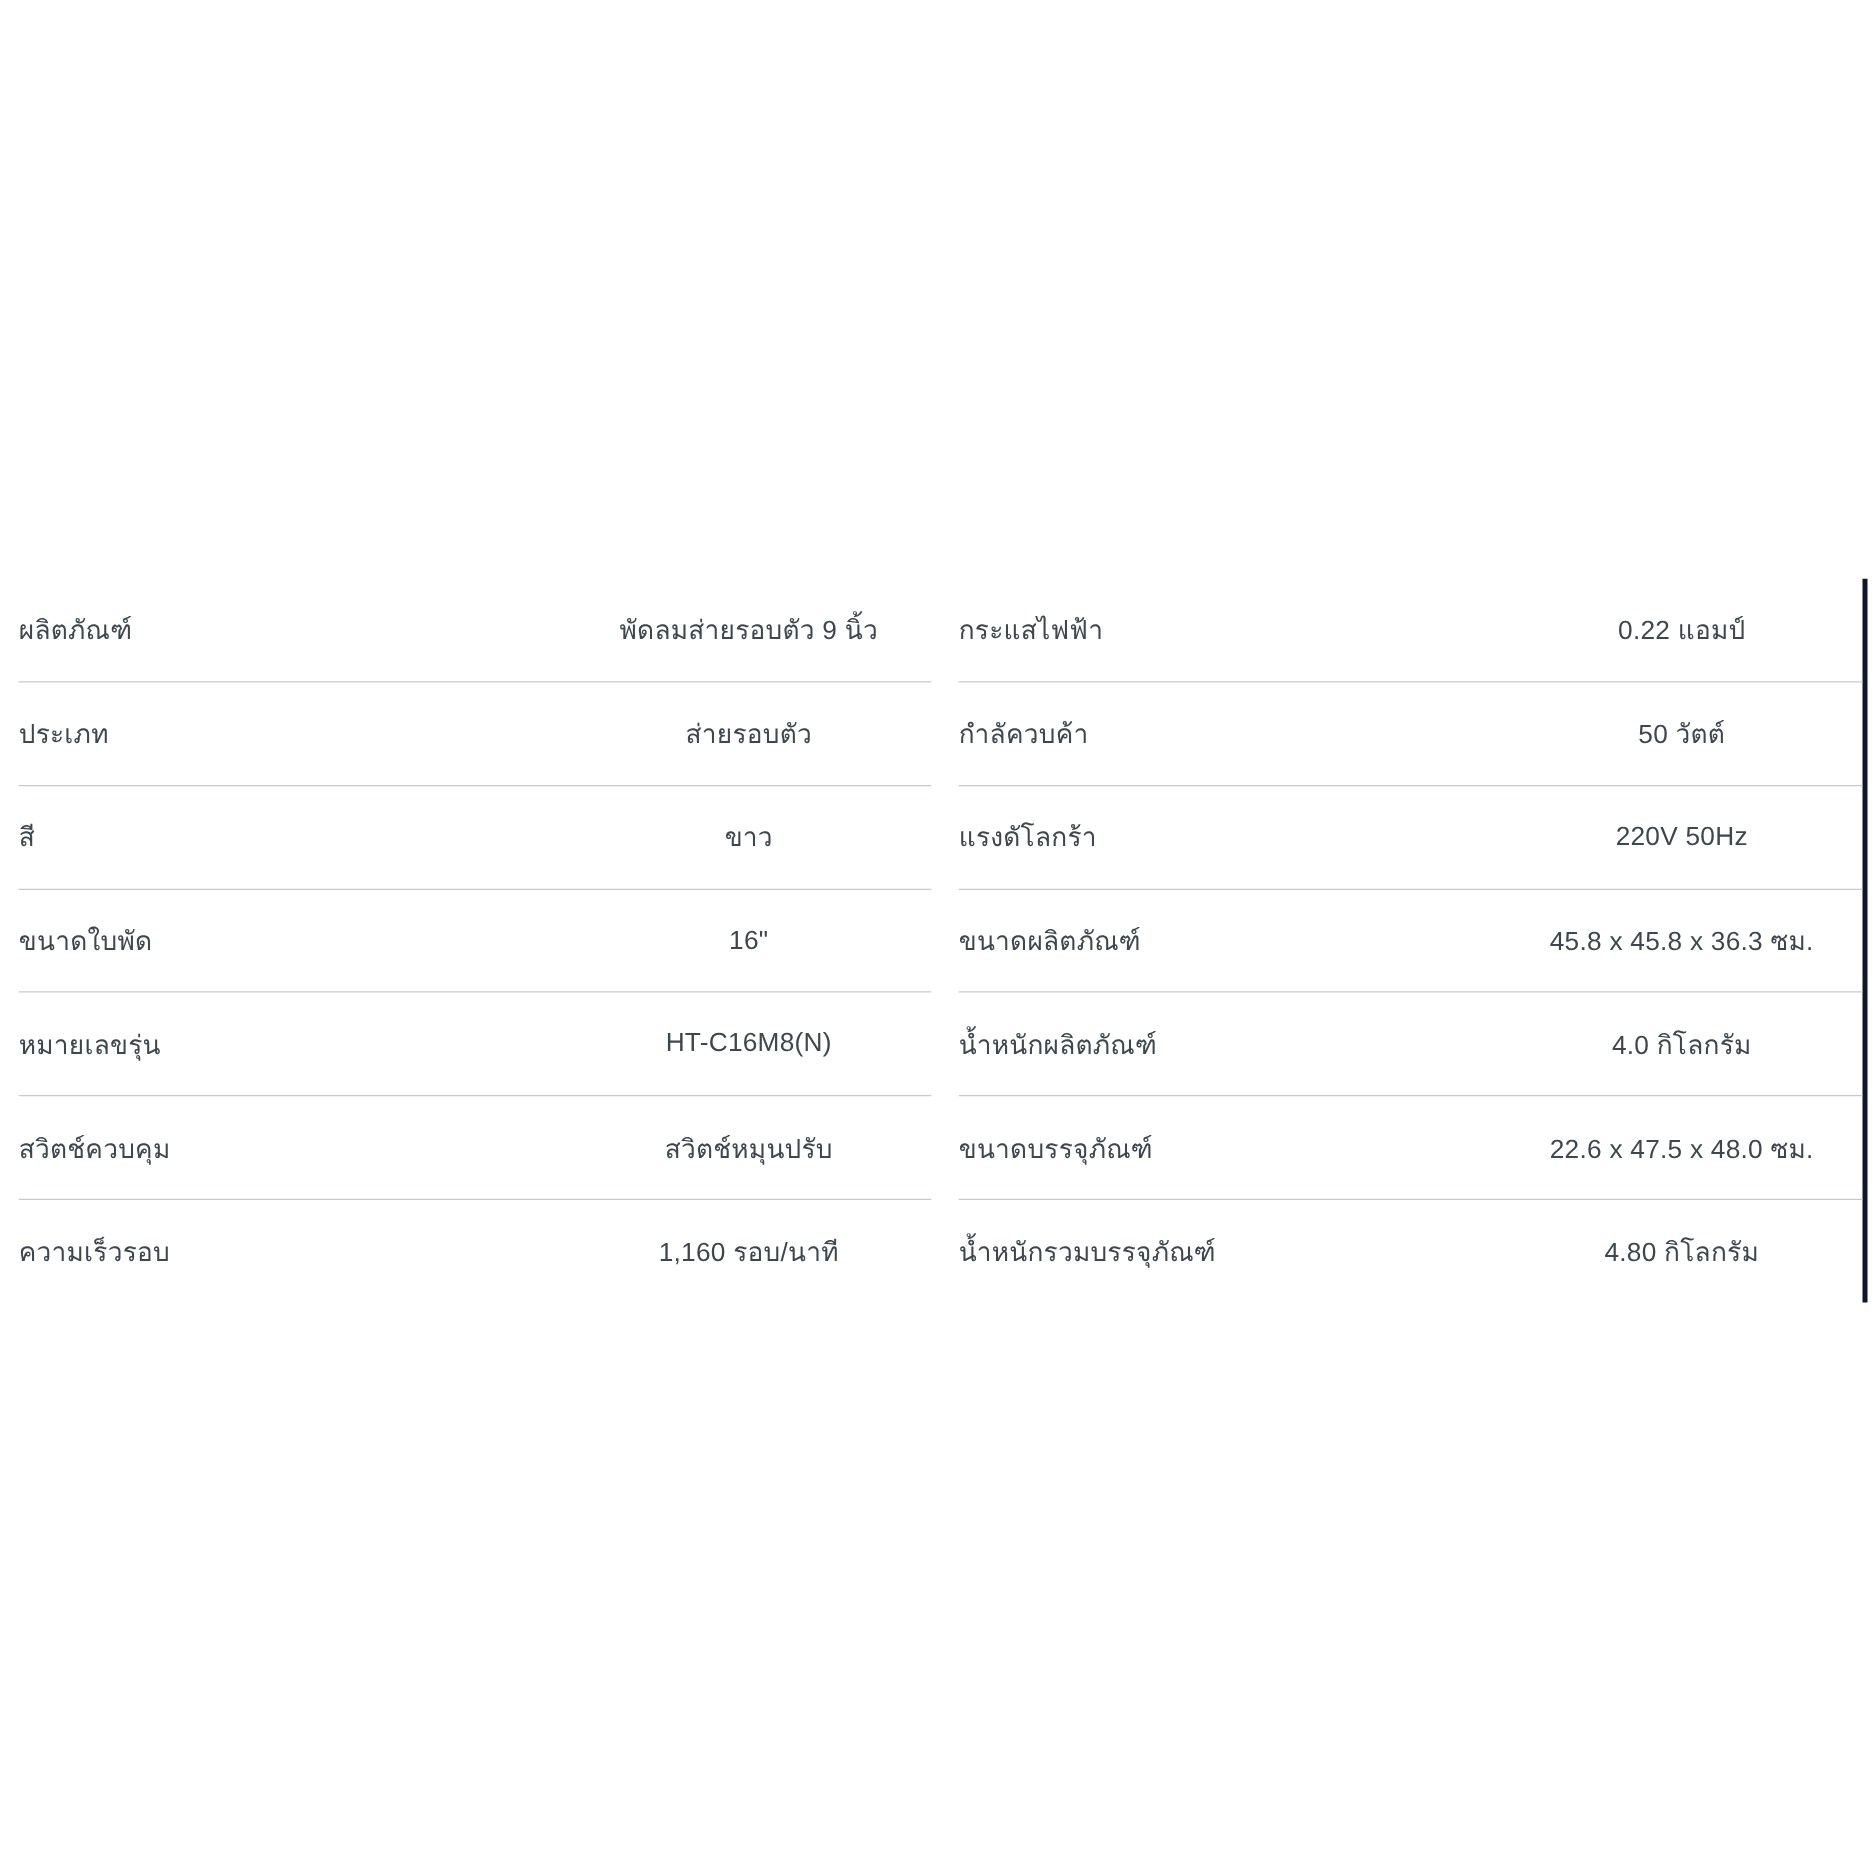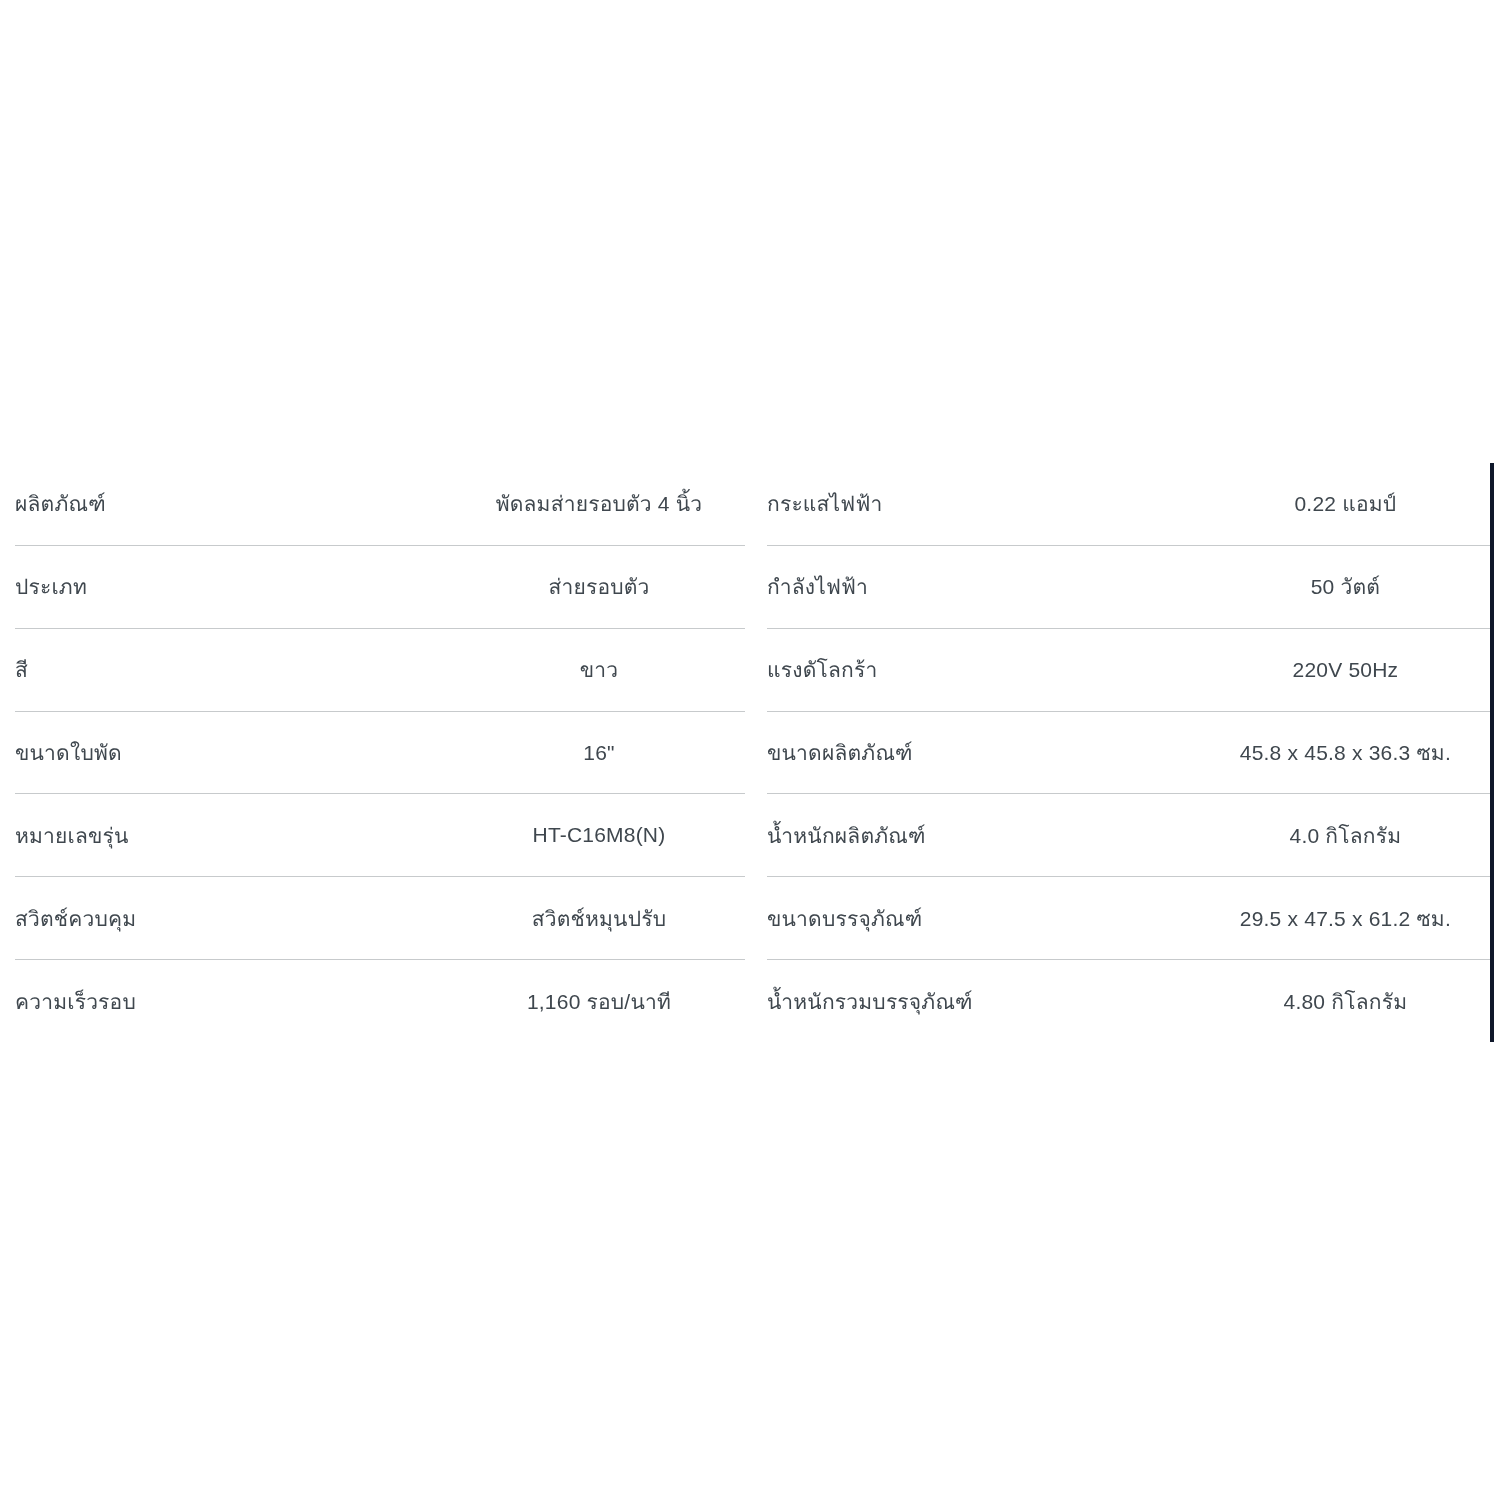--- a/index.html
+++ b/index.html
@@ -67,21 +67,21 @@
   }
 </style>
 </head>
 <body>
 
 <div class="spec-wrap">
 
   <div class="spec-col left">
     <div class="spec-row">
       <div class="spec-label">ผลิตภัณฑ์</div>
-      <div class="spec-value">พัดลมส่ายรอบตัว 4 นิ้ว</div>
+      <div class="spec-value">พัดลมส่ายรอบตัว 9 นิ้ว</div>
     </div>
     <div class="spec-row">
       <div class="spec-label">ประเภท</div>
       <div class="spec-value">ส่ายรอบตัว</div>
     </div>
     <div class="spec-row">
       <div class="spec-label">สี</div>
       <div class="spec-value">ขาว</div>
     </div>
     <div class="spec-row">
@@ -103,38 +103,38 @@
   </div>
 
   <div class="col-gap"></div>
 
   <div class="spec-col right">
     <div class="spec-row">
       <div class="spec-label">กระแสไฟฟ้า</div>
       <div class="spec-value">0.22 แอมป์</div>
     </div>
     <div class="spec-row">
-      <div class="spec-label">กำลังไฟฟ้า</div>
+      <div class="spec-label">กำลัควบค้า</div>
       <div class="spec-value">50 วัตต์</div>
     </div>
     <div class="spec-row">
       <div class="spec-label">แรงดัโลกร้า</div>
       <div class="spec-value">220V 50Hz</div>
     </div>
     <div class="spec-row">
       <div class="spec-label">ขนาดผลิตภัณฑ์</div>
       <div class="spec-value">45.8 x 45.8 x 36.3 ซม.</div>
     </div>
     <div class="spec-row">
       <div class="spec-label">น้ำหนักผลิตภัณฑ์</div>
       <div class="spec-value">4.0 กิโลกรัม</div>
     </div>
     <div class="spec-row">
       <div class="spec-label">ขนาดบรรจุภัณฑ์</div>
-      <div class="spec-value">29.5 x 47.5 x 61.2 ซม.</div>
+      <div class="spec-value">22.6 x 47.5 x 48.0 ซม.</div>
     </div>
     <div class="spec-row">
       <div class="spec-label">น้ำหนักรวมบรรจุภัณฑ์</div>
       <div class="spec-value">4.80 กิโลกรัม</div>
     </div>
   </div>
 
 </div>
 
 </body></html>

